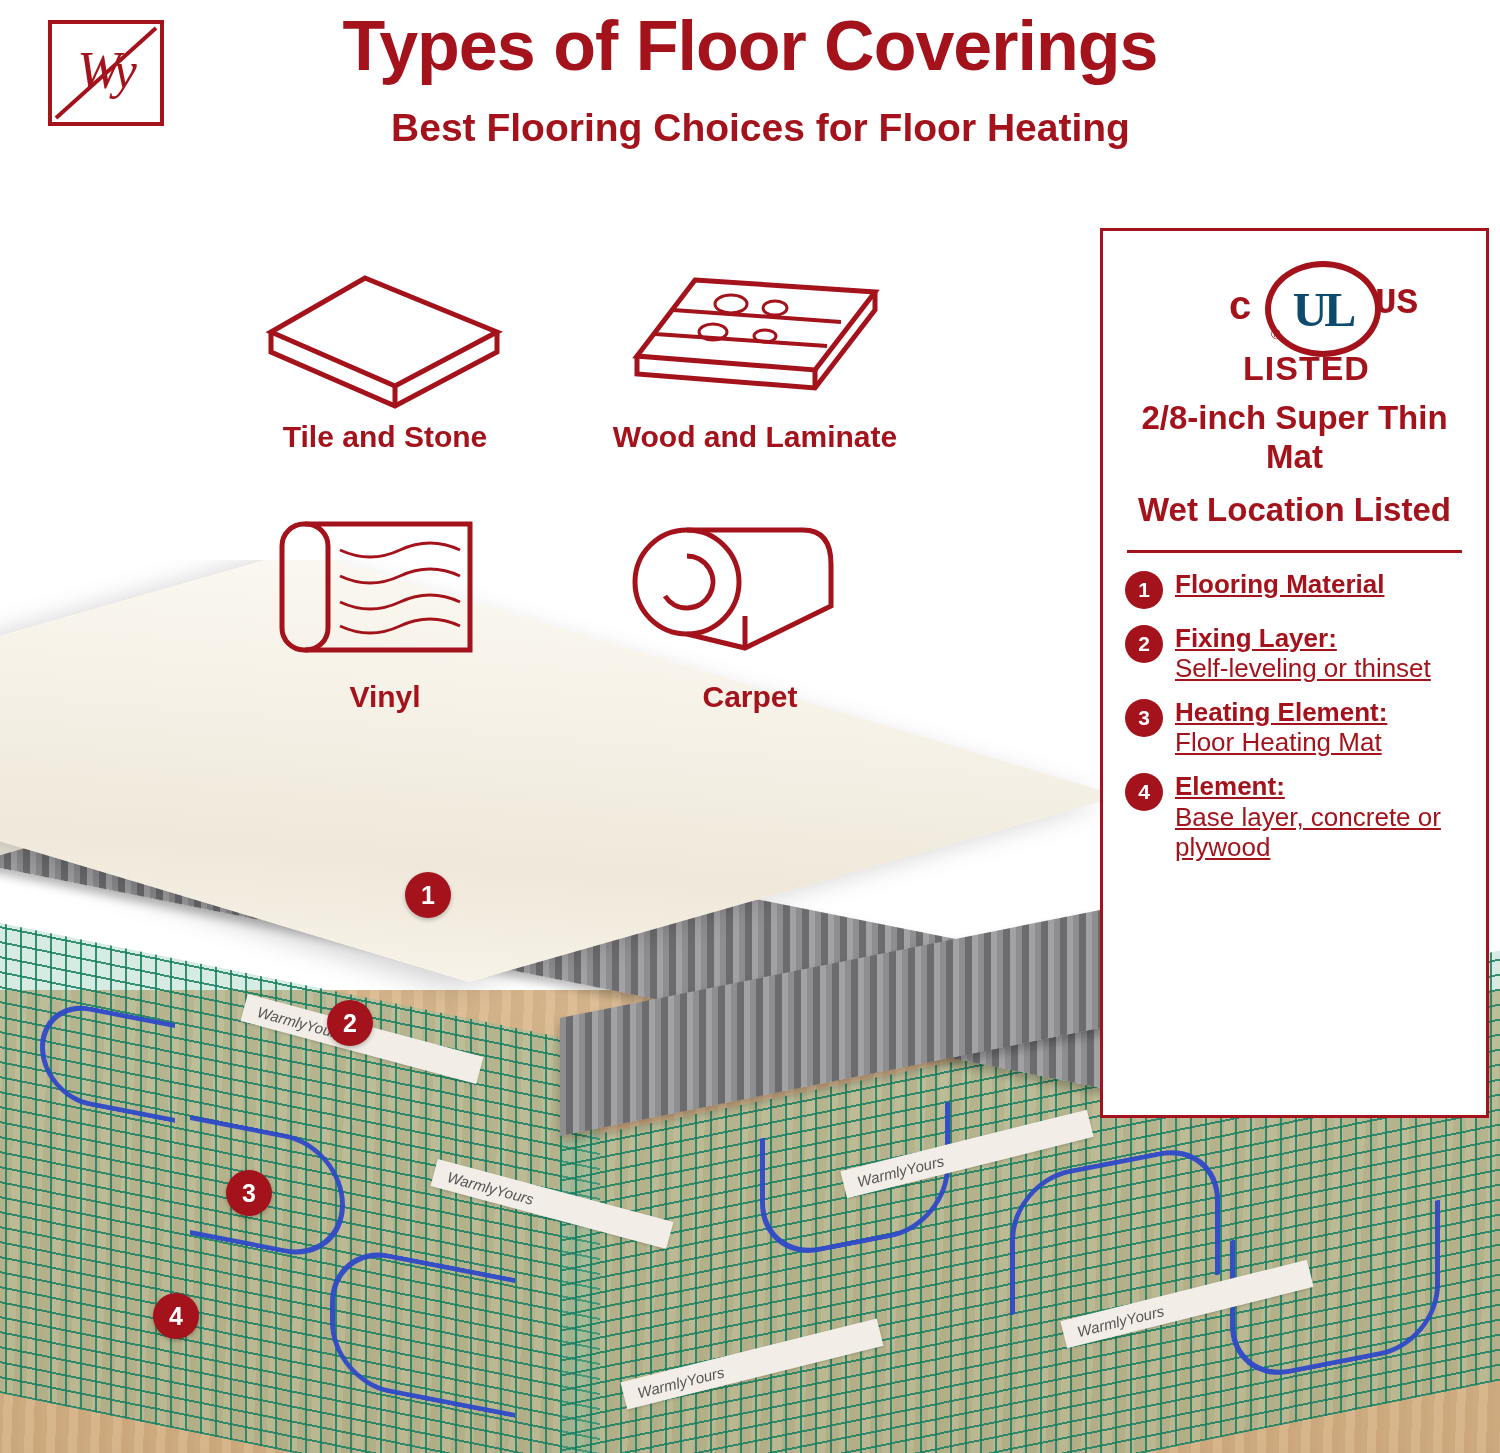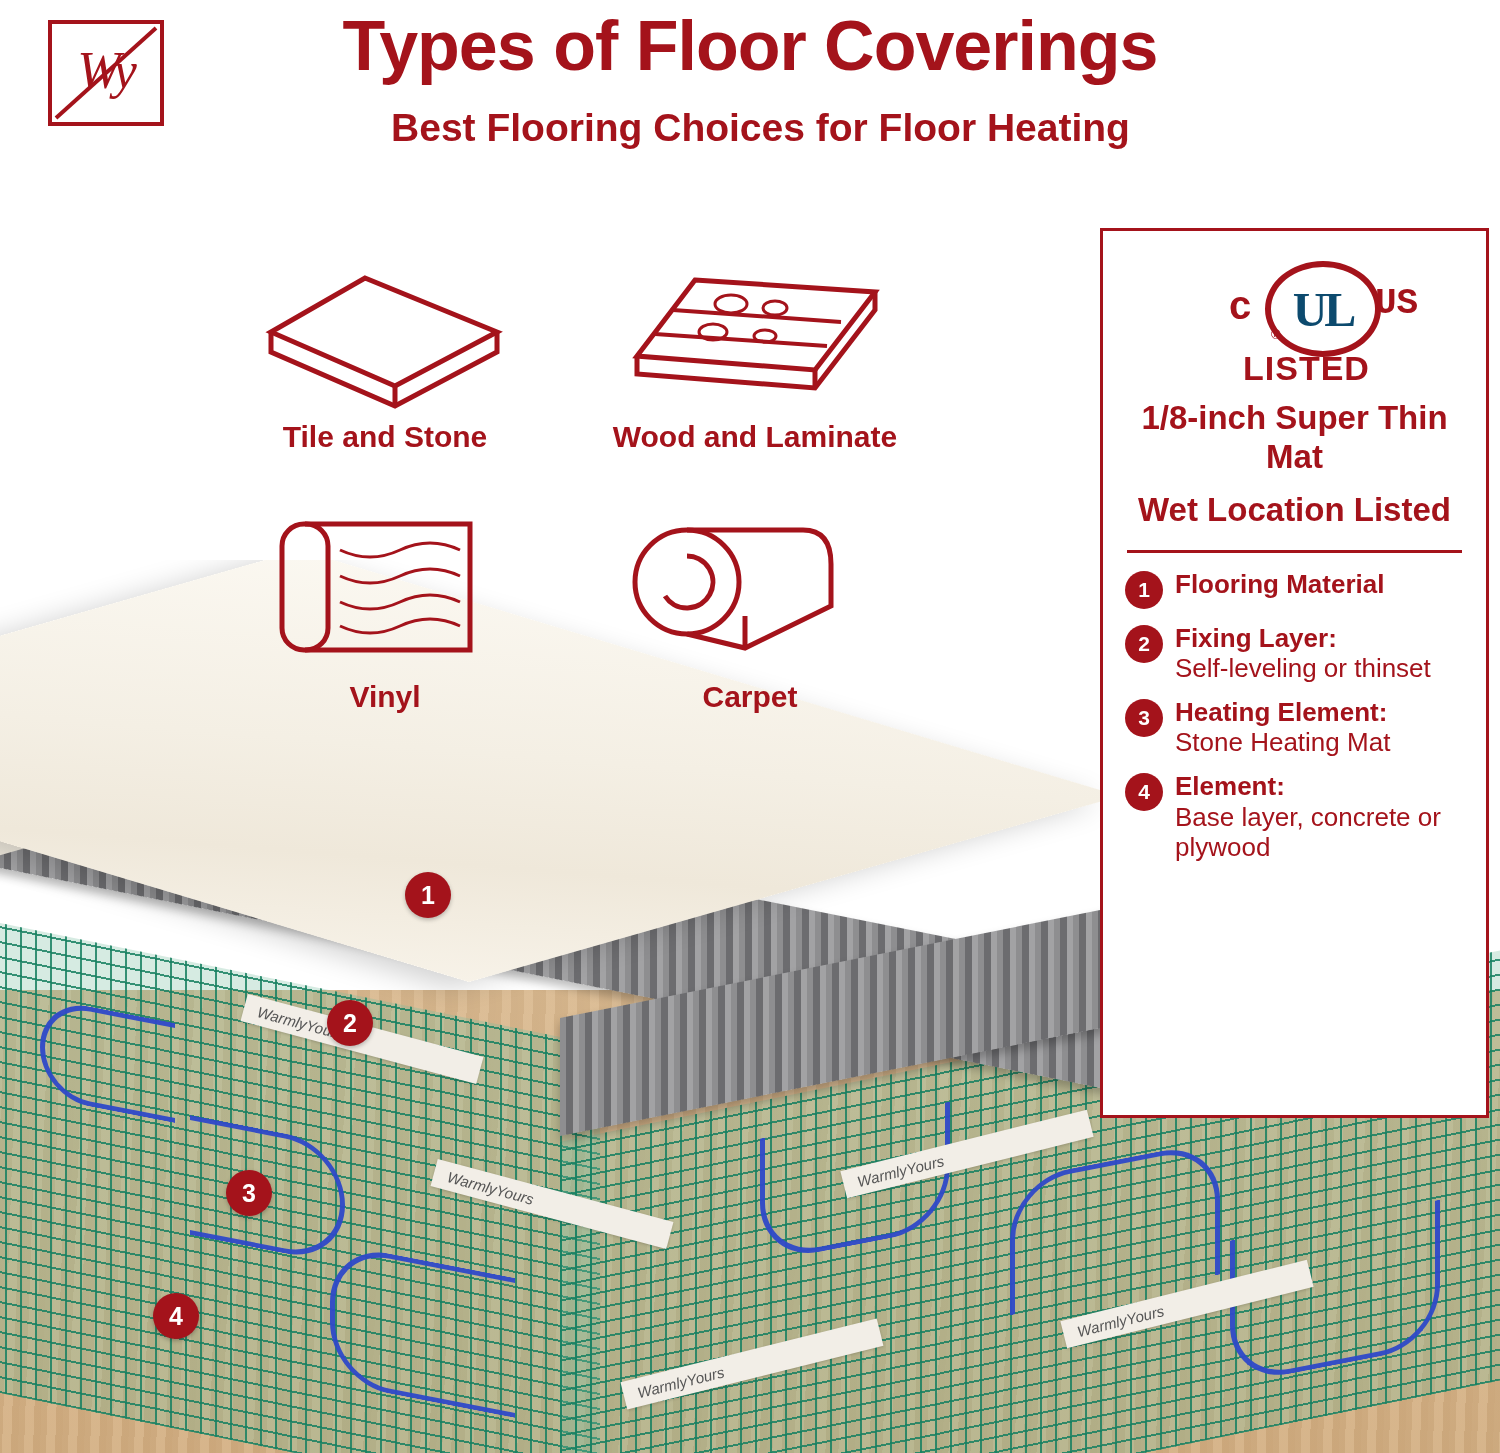--- a/index.html
+++ b/index.html
@@ -127,21 +127,21 @@
   }
   .panel-head2{
     text-align:center;color:#a4131b;font-size:33px;font-weight:bold;line-height:1.18;margin-top:14px;
   }
   .divider{height:3px;background:#a4131b;margin:20px 2px 16px;}
   .legend-row{display:flex;gap:12px;margin-bottom:14px;align-items:flex-start;}
   .legend-badge{
     flex:0 0 auto;width:38px;height:38px;border-radius:50%;background:#a4131b;color:#fff;
     font-size:21px;font-weight:bold;display:flex;align-items:center;justify-content:center;margin-top:2px;
   }
-  .legend-text{color:#a4131b;font-size:26px;line-height:1.16;}
+  .legend-text{color:#a4131b;font-size:26px;line-height:1.16;text-decoration:underline;}
   .legend-text .b{font-weight:bold;}
   .legend-text .n{font-weight:normal;}
 </style>
 </head>
 <body>
 
 <div class="stage">
 
   <div class="scene">
     <div class="plywood"></div>
@@ -244,21 +244,21 @@
 
   <div class="panel">
     <div class="ul-mark">
       <span class="ul-c">c</span>
       <span class="ul-circle">UL</span>
       <span class="ul-reg">®</span>
       <span class="ul-us">US</span>
       <span class="ul-listed">LISTED</span>
     </div>
 
-    <div class="panel-head">1/8-inch Super Thin Mat</div>
+    <div class="panel-head">2/8-inch Super Thin Mat</div>
     <div class="panel-head2">Wet Location Listed</div>
 
     <div class="divider"></div>
 
     <div class="legend-row">
       <div class="legend-badge">1</div>
       <div class="legend-text">
         <span class="b">Flooring Material</span>
       </div>
     </div>
@@ -268,21 +268,21 @@
       <div class="legend-text">
         <span class="b">Fixing Layer:</span><br>
         <span class="n">Self-leveling or thinset</span>
       </div>
     </div>
 
     <div class="legend-row">
       <div class="legend-badge">3</div>
       <div class="legend-text">
         <span class="b">Heating Element:</span><br>
-        <span class="n">Stone Heating Mat</span>
+        <span class="n">Floor Heating Mat</span>
       </div>
     </div>
 
     <div class="legend-row">
       <div class="legend-badge">4</div>
       <div class="legend-text">
         <span class="b">Element:</span><br>
         <span class="n">Base layer, concrete or plywood</span>
       </div>
     </div>

